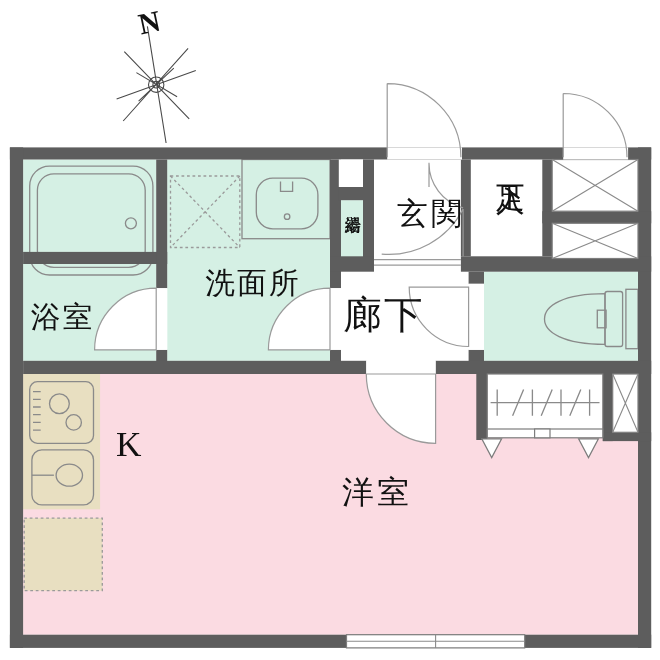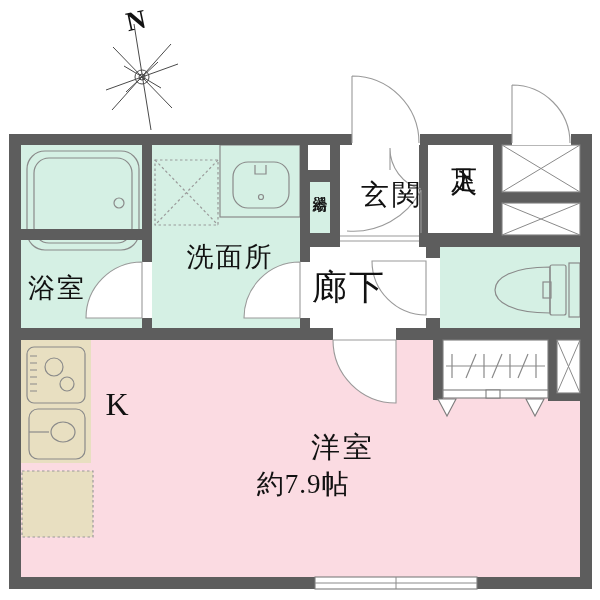--- a/index.html
+++ b/index.html
@@ -165,15 +165,14 @@
 </svg>
 
   <div class="lbl" style="left:57px;top:288px;font-size:27px;letter-spacing:2px;">浴室</div>
   <div class="lbl" style="left:392px;top:195px;font-size:28px;letter-spacing:3px;">玄関</div>
   <div class="lbl" style="left:230px;top:257px;font-size:27px;letter-spacing:2px;">洗面所</div>
   <div class="lbl v" style="left:464px;top:148px;font-size:26px;line-height:29px;">下足入</div>
   <div class="lbl v" style="left:320px;top:185px;font-size:15px;line-height:16px;">給湯器</div>
   <div class="lbl" style="left:349px;top:287px;font-size:35px;letter-spacing:2px;">廊下</div>
   <div class="lbl" style="left:117px;top:404px;font-size:32px;">K</div>
   <div class="lbl" style="left:303px;top:448px;font-size:29px;letter-spacing:3px;margin-left:40px;">洋室</div>
-  <div class="lbl" style="left:303px;top:484px;font-size:27px;letter-spacing:1px;">約7.9帖</div>
   <div class="lbl" style="left:136px;top:21px;font-size:27px;font-weight:bold;transform:translate(-50%,-50%) rotate(-12deg);">N</div>
 </div>
 
 </body></html>

